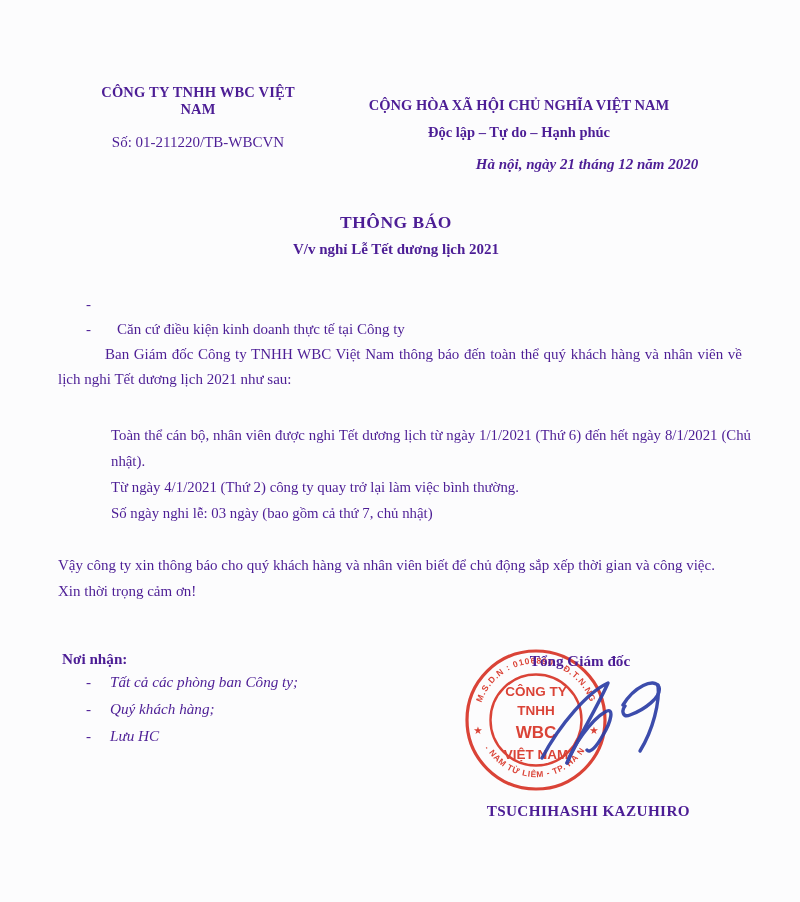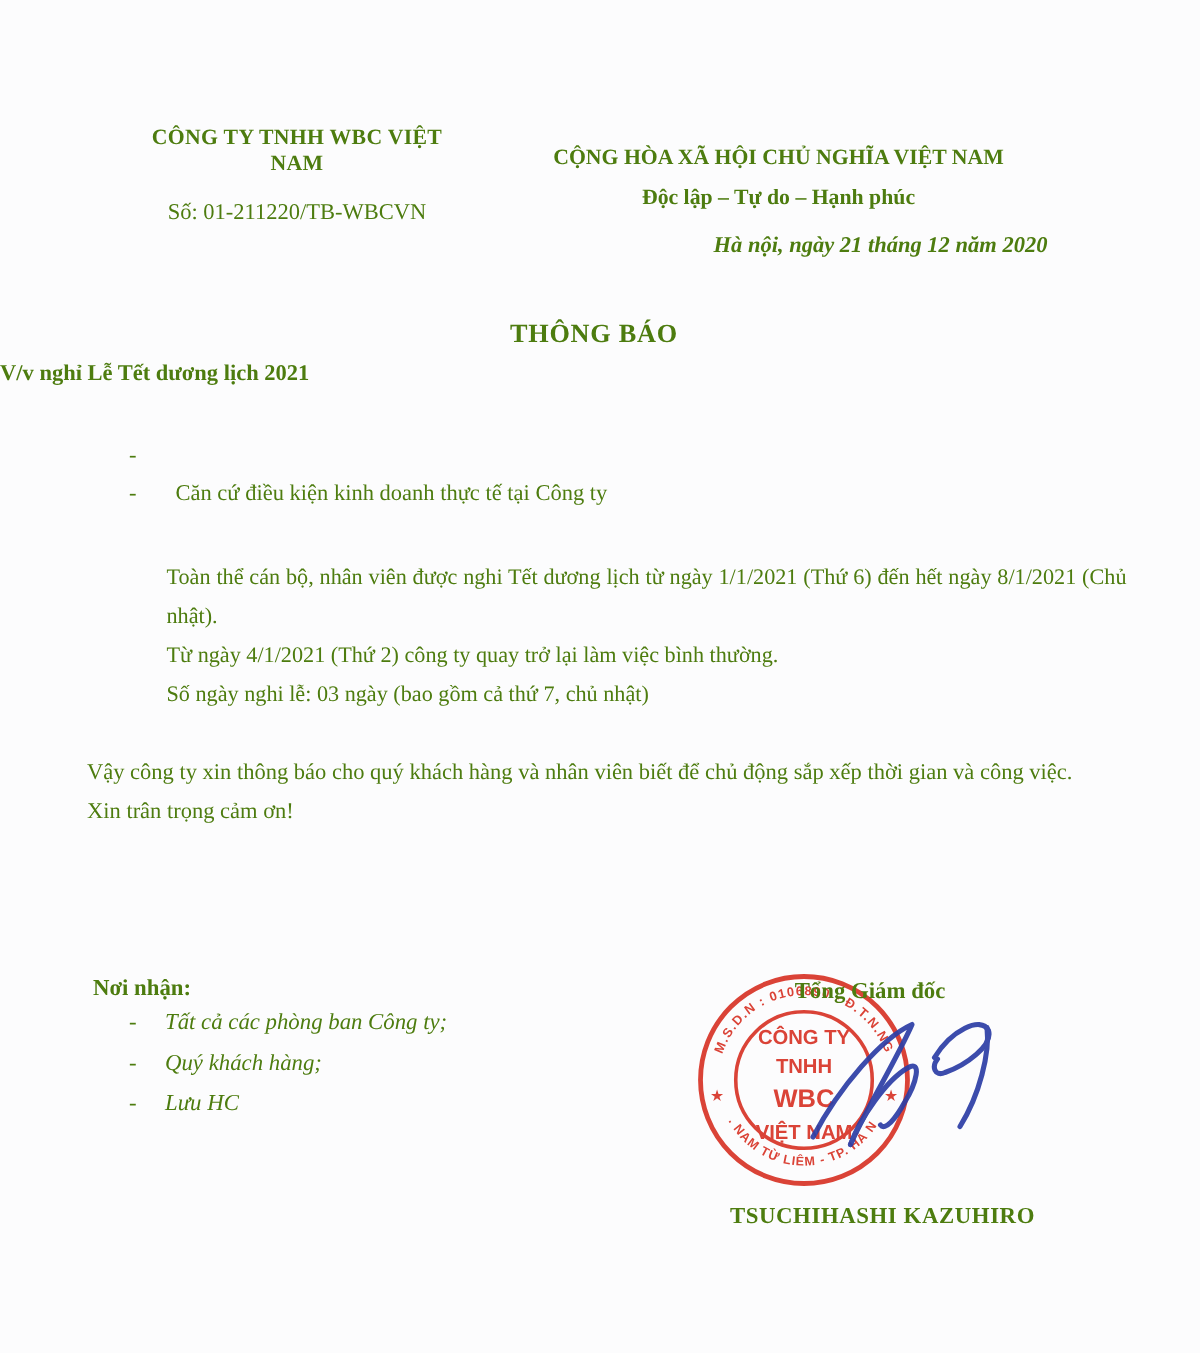--- a/index.html
+++ b/index.html
@@ -1,32 +1,32 @@
 <!DOCTYPE html>
 <html><head>
 <meta charset="utf-8">
 <style>
   * { margin:0; padding:0; box-sizing:border-box; }
   html,body { background:#ffffff; }
   .page {
     position:relative; width:800px; height:902px;
     background:#fcfcfd;
     font-family:"Liberation Serif","DejaVu Serif",serif;
-    color:#4d7c0f; overflow:hidden;
+    color:#4c1d95; overflow:hidden;
   }
   
   .letterhead-left { position:absolute; left:82px; top:84px; width:232px; text-align:center; }
   .company-name { font-weight:bold; font-size:14.5px; letter-spacing:.2px; }
   .doc-number { font-size:15px; margin-top:16px; }
   .republic-title { position:absolute; left:368px; top:84px; width:302px; text-align:center; font-weight:bold; font-size:14.5px;margin-top:13px; }
   .national-motto { position:absolute; left:368px; top:124px; width:302px; text-align:center; font-weight:bold; font-size:14.5px; }
   .date-line { position:absolute; left:462px; top:156px; width:250px; text-align:center; font-style:italic; font-weight:600; font-size:15px; }
   
   .doc-title { position:absolute; left:0; top:212px; width:792px; text-align:center; font-weight:bold; font-size:17.5px; letter-spacing:.5px; }
-  .doc-subtitle { position:absolute; left:0; top:241px; width:792px; text-align:left; font-weight:bold; font-size:15px; }
+  .doc-subtitle { position:absolute; left:0; top:241px; width:792px; text-align:center; font-weight:bold; font-size:15px; }
   
   .body-block { position:absolute; left:58px; top:292px; width:684px; font-size:15px; line-height:25px; }
   .ground-row { display:flex; }
   .ground-row .dash { margin-left:28px; width:31px; flex:none; }
   .intro { text-indent:47px; text-align:justify; }
   .details { margin-left:53px; margin-top:30px; width:640px; font-size:14.8px; line-height:26px; text-align:justify; }
   .closing { margin-top:26px; line-height:26px; }
   
   .recipients { position:absolute; left:58px; top:650px; width:300px; font-size:15.2px; }
   .recipients-title { font-weight:bold; margin-left:4px; }
@@ -56,28 +56,29 @@
   <div class="doc-subtitle">V/v nghỉ Lễ Tết dương lịch 2021</div>
 
   <div class="body-block">
     <div class="ground-row">
       <span class="dash">-</span>
     </div>
     <div class="ground-row">
       <span class="dash">-</span>
       <span>Căn cứ điều kiện kinh doanh thực tế tại Công ty</span>
     </div>
+    <p class="intro">Ban Giám đốc Công ty TNHH WBC Việt Nam thông báo đến toàn thể quý khách hàng và nhân viên về lịch nghi Tết dương lịch 2021 như sau:</p>
     <div class="details">
       <p>Toàn thể cán bộ, nhân viên được nghi Tết dương lịch từ ngày 1/1/2021 (Thứ 6) đến hết ngày 8/1/2021 (Chủ nhật).</p>
       <p>Từ ngày 4/1/2021 (Thứ 2) công ty quay trở lại làm việc bình thường.</p>
       <p>Số ngày nghi lễ: 03 ngày (bao gồm cả thứ 7, chủ nhật)</p>
     </div>
     <div class="closing">
       <div>Vậy công ty xin thông báo cho quý khách hàng và nhân viên biết để chủ động sắp xếp thời gian và công việc.</div>
-      <div>Xin trân trọng cảm ơn!</div>
+      <div>Xin thời trọng cảm ơn!</div>
     </div>
   </div>
 
   <div class="recipients">
     <div class="recipients-title">Nơi nhận:</div>
     <div class="recipient-row">
       <span class="dash">-</span>
       <span>Tất cả các phòng ban Công ty;</span>
     </div>
     <div class="recipient-row">

